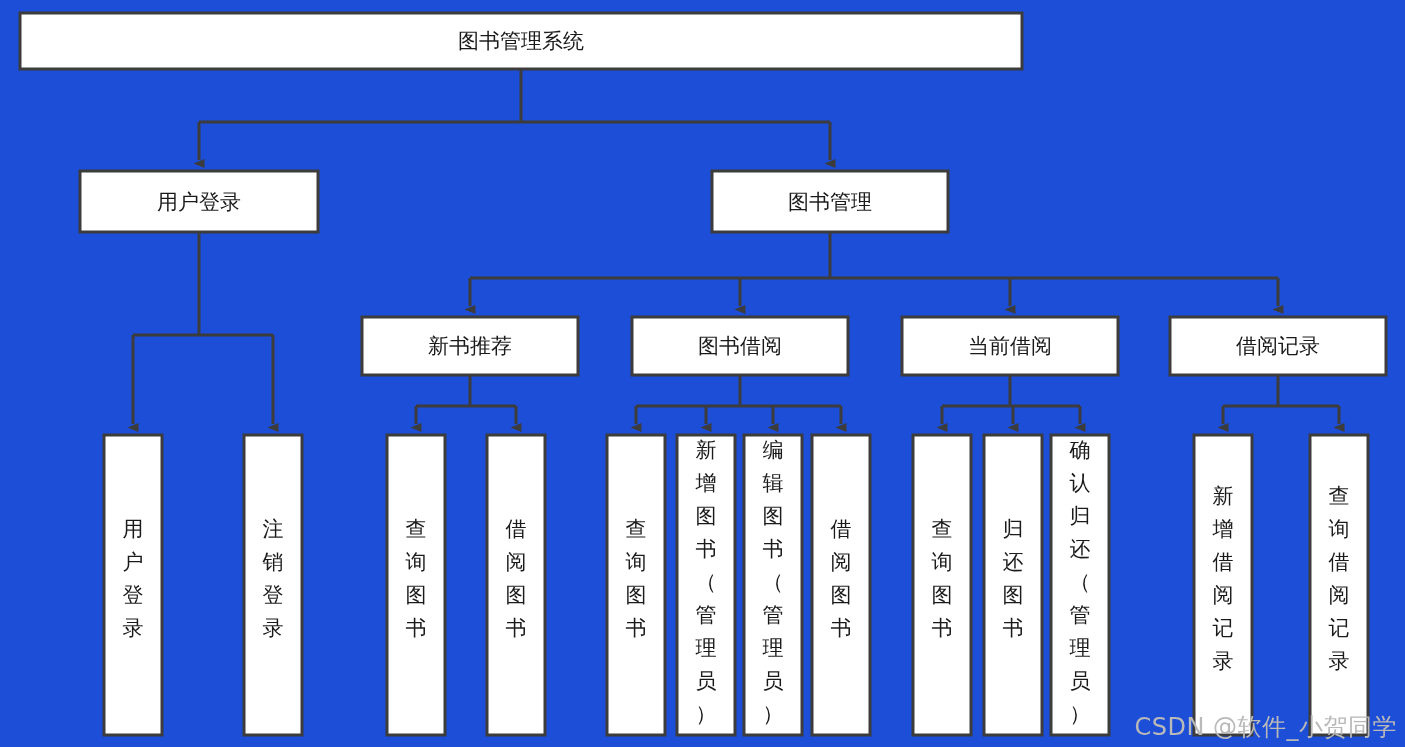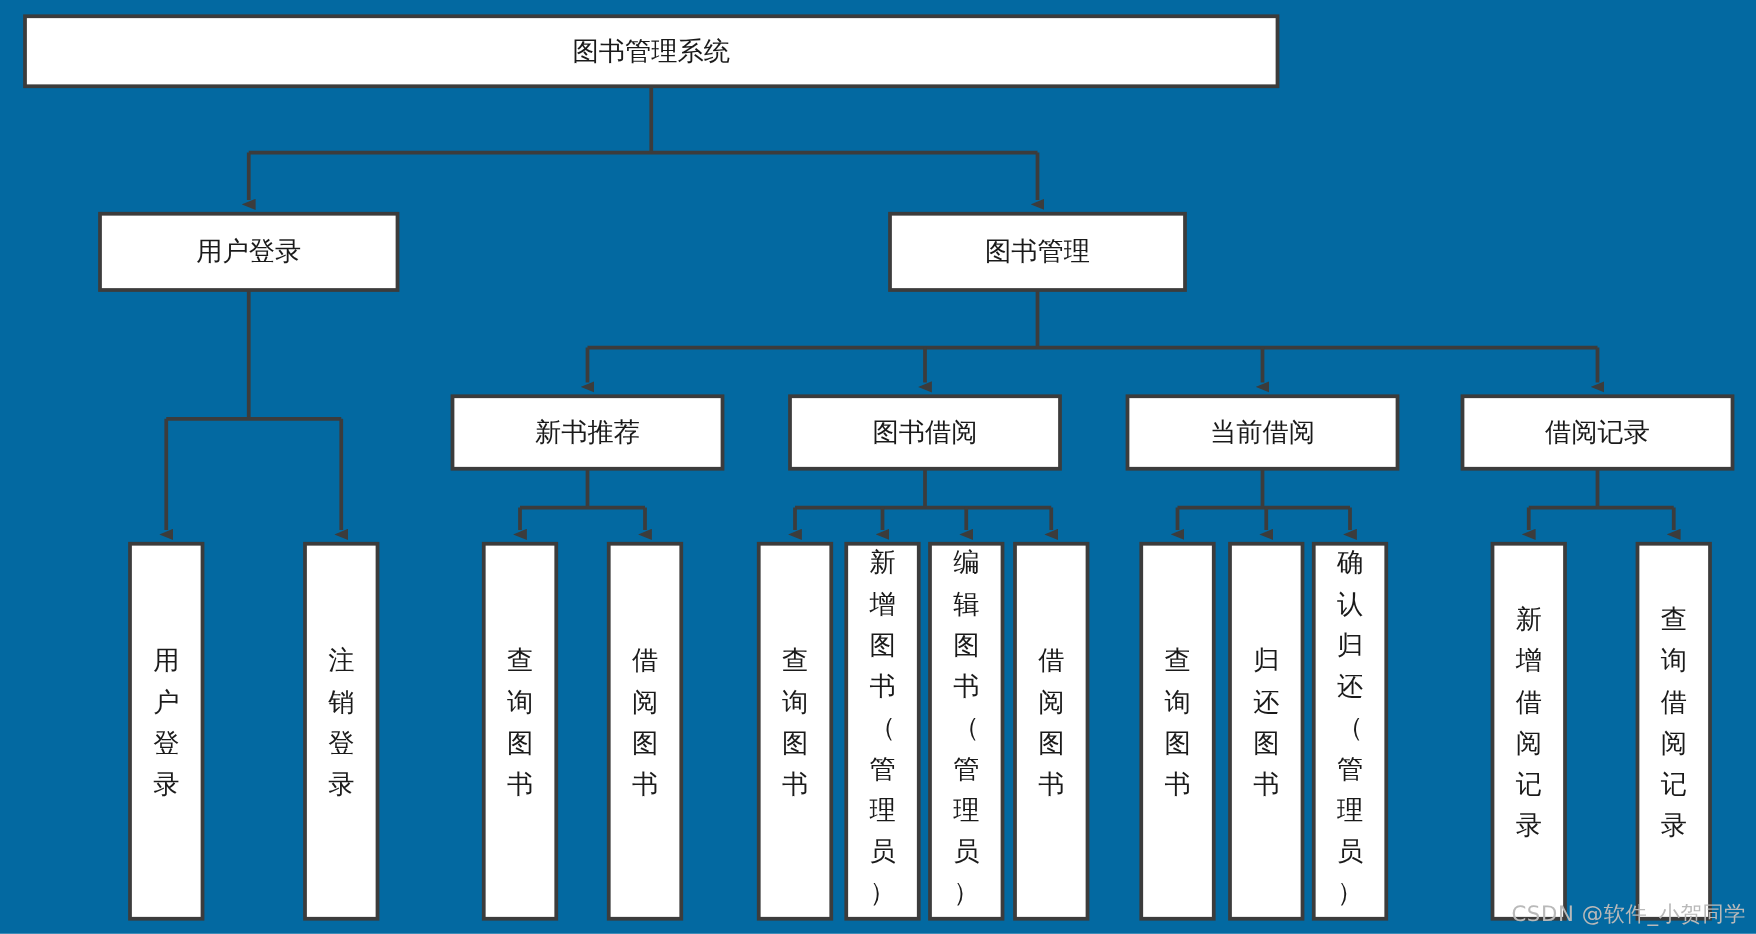--- a/index.html
+++ b/index.html
@@ -1,37 +1,37 @@
 <!DOCTYPE html>
 <html><head>
 <meta charset="utf-8">
 <style>
   html,body{margin:0;padding:0;background:#ffffff;}
   body{
     font-family:"DejaVu Sans","Liberation Sans",sans-serif;
     width:1405px;height:747px;overflow:hidden;
   }
-  #canvas{position:relative;width:1405px;height:747px;background:#0369a1;}
+  #canvas{position:relative;width:1405px;height:747px;background:#1d4ed8;}
   svg#diagram{position:absolute;left:0;top:0;width:1405px;height:747px;display:block;}
   .node-rect{fill:#ffffff;stroke:#3c3c3c;stroke-width:3;}
   .edge{stroke:#3c3c3c;stroke-width:3;fill:none;stroke-linecap:butt;}
   .node-label{
     font-family:"DejaVu Sans","Liberation Sans",sans-serif;
     fill:#1a1a1a;font-size:21px;
     dominant-baseline:middle;text-anchor:middle;
   }
   .node-label-vertical{
     font-family:"DejaVu Sans","Liberation Sans",sans-serif;
     fill:#1a1a1a;font-size:21px;
     text-anchor:middle;
   }
   .watermark{
     position:absolute;right:8px;bottom:4px;
     font-family:"DejaVu Sans","Liberation Sans",sans-serif;
-    font-size:17px;color:#b9b9b9;letter-spacing:0.5px;
+    font-size:24px;color:#b9b9b9;letter-spacing:0.5px;
     white-space:nowrap;pointer-events:none;
   }
 </style>
 </head>
 <body>
 
 <div id="canvas">
   <svg id="diagram" viewBox="0 0 1405 747" xmlns="http://www.w3.org/2000/svg">
     <defs>
       <marker id="arrowhead" markerWidth="9" markerHeight="11" refX="1" refY="5.5" orient="auto" markerUnits="userSpaceOnUse">

